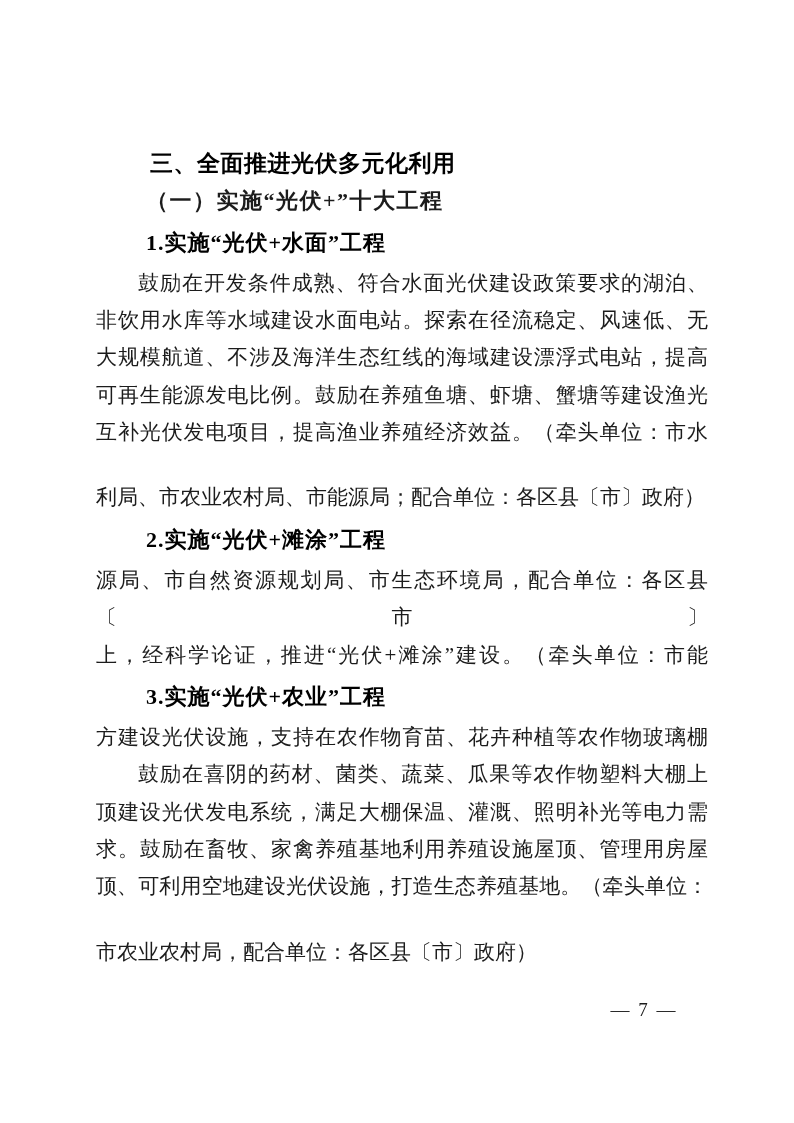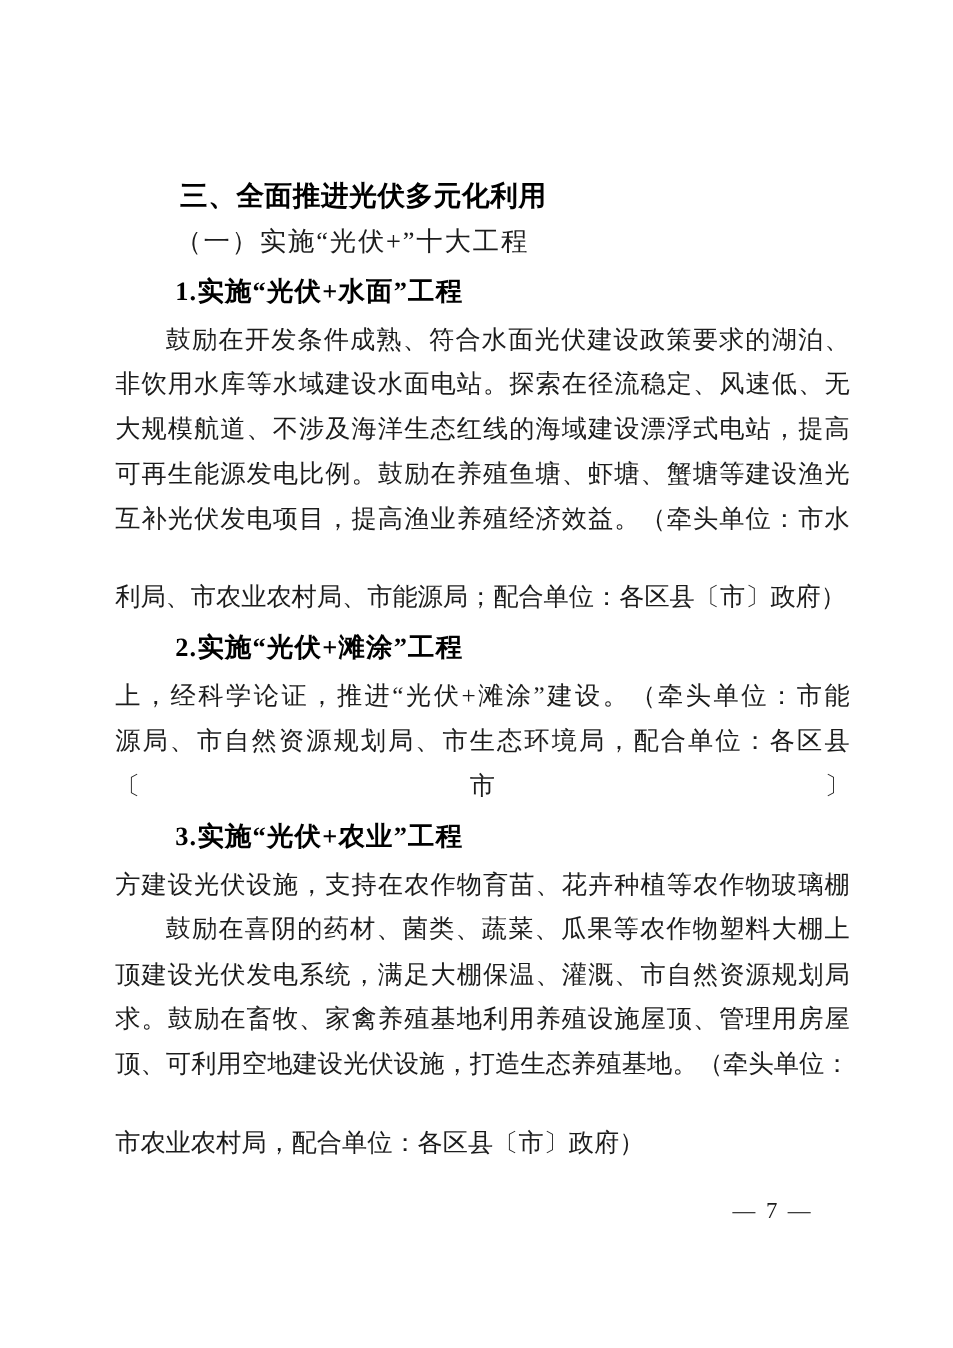--- a/index.html
+++ b/index.html
@@ -30,21 +30,21 @@
     font-weight: 700;
     font-size: 23px;
     line-height: 37.3px;
     color: #000000;
     text-indent: 54px;
     letter-spacing: 0.5px;
     white-space: nowrap;
   }
   .subsection-heading {
     margin: 0;
-    font-weight: 400;
+    font-weight: 700;
     font-size: 22px;
     line-height: 37.3px;
     color: #1c1c1c;
     text-indent: 50px;
     letter-spacing: 1.5px;
     white-space: nowrap;
   }
   .item-heading {
     margin: 4px;
     font-weight: 700;
@@ -93,31 +93,31 @@
             <div class="line">大规模航道、不涉及海洋生态红线的海域建设漂浮式电站，提高</div>
             <div class="line">可再生能源发电比例。鼓励在养殖鱼塘、虾塘、蟹塘等建设渔光</div>
             <div class="line">互补光伏发电项目，提高渔业养殖经济效益。（牵头单位：市水</div>
             <div class="line last">利局、市农业农村局、市能源局；配合单位：各区县〔市〕政府）</div>
           </div>
   </section>
 
   <section>
     <h3 class="item-heading">2.实施“光伏+滩涂”工程</h3>
     <div class="para">
+            <div class="line">源局、市自然资源规划局、市生态环境局，配合单位：各区县〔市〕</div>
             <div class="line">上，经科学论证，推进“光伏+滩涂”建设。（牵头单位：市能</div>
-            <div class="line">源局、市自然资源规划局、市生态环境局，配合单位：各区县〔市〕</div>
           </div>
   </section>
 
   <section>
     <h3 class="item-heading">3.实施“光伏+农业”工程</h3>
     <div class="para">
             <div class="line">方建设光伏设施，支持在农作物育苗、花卉种植等农作物玻璃棚</div>
             <div class="line first">鼓励在喜阴的药材、菌类、蔬菜、瓜果等农作物塑料大棚上</div>
-            <div class="line">顶建设光伏发电系统，满足大棚保温、灌溉、市自然资源规划局</div>
+            <div class="line">顶建设光伏发电系统，满足大棚保温、灌溉、照明补光等电力需</div>
             <div class="line">求。鼓励在畜牧、家禽养殖基地利用养殖设施屋顶、管理用房屋</div>
             <div class="line">顶、可利用空地建设光伏设施，打造生态养殖基地。（牵头单位：</div>
             <div class="line last">市农业农村局，配合单位：各区县〔市〕政府）</div>
           </div>
   </section>
 </div>
   </div>
   <div class="page-number">— 7 —</div>
 </div>
 

